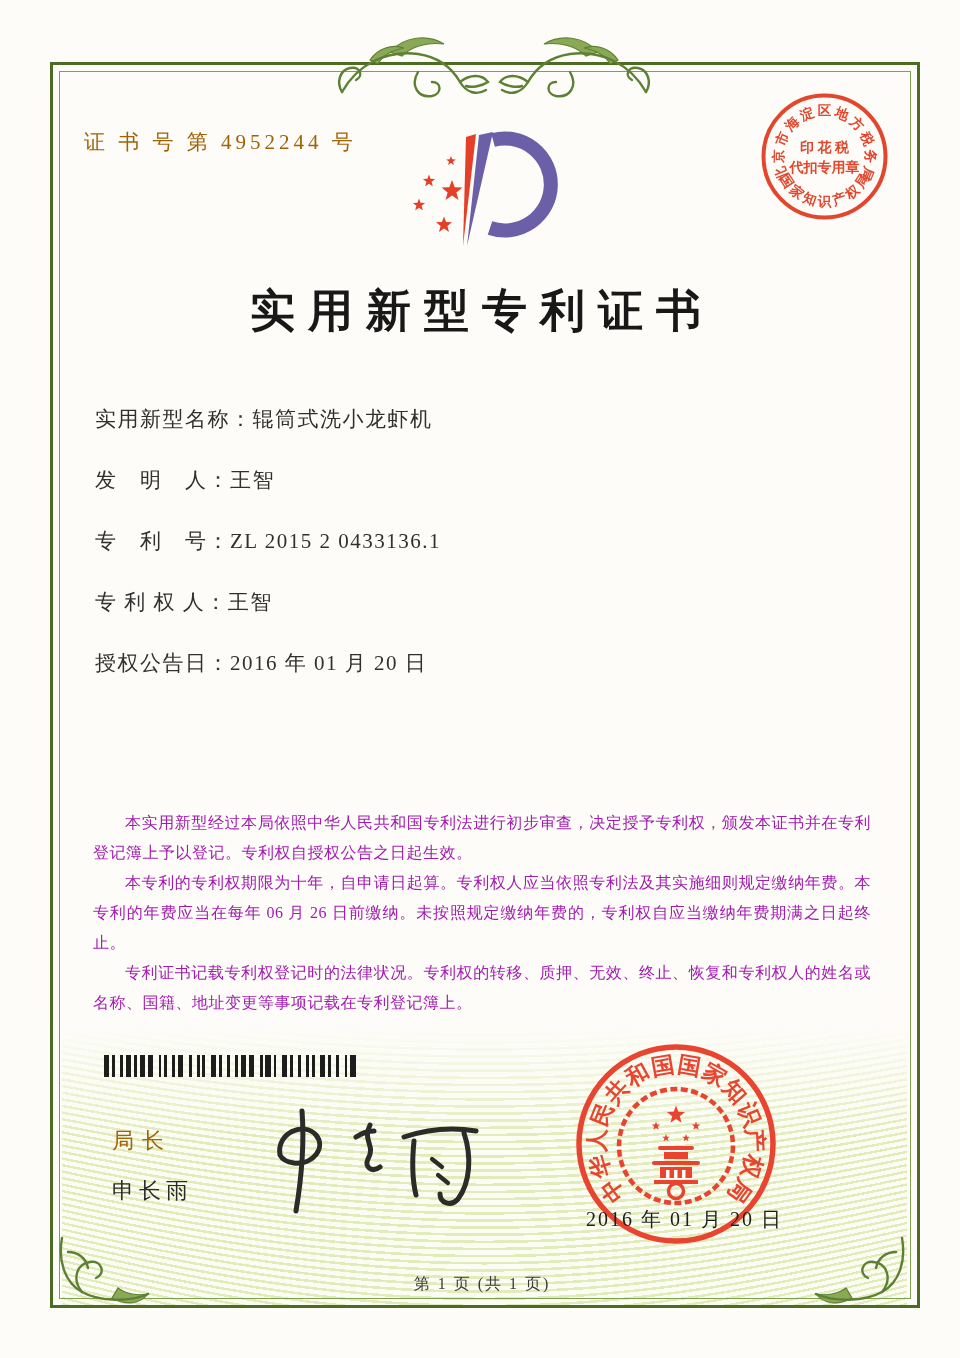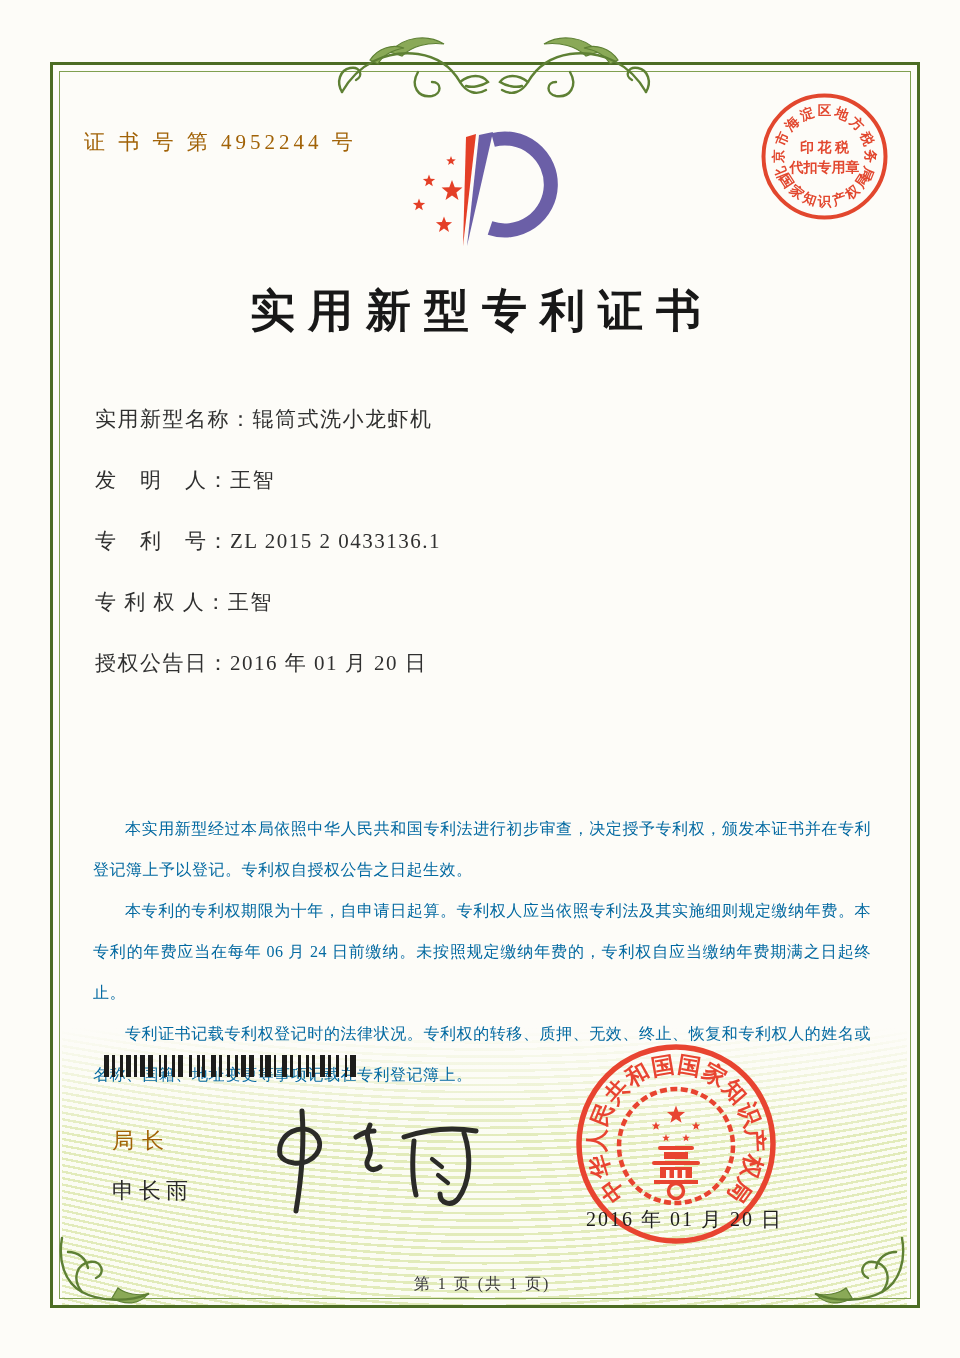--- a/index.html
+++ b/index.html
@@ -24,22 +24,22 @@
     content:"";position:absolute;left:0;top:0;right:0;height:110px;
     background:linear-gradient(to bottom,#fdfcf8 0%,rgba(253,252,248,0) 100%);
   }
   
   .cert-no{left:84px;top:128px;font-size:21px;letter-spacing:4px;color:#a16207;z-index:2;}
   .title{left:50px;top:281px;width:864px;text-align:center;font-size:45px;font-weight:700;
          letter-spacing:13px;color:#181818;z-index:2;}
   .fields{left:95px;top:404px;width:770px;z-index:2;display:flex;flex-direction:column;gap:31px;}
   .field-row{font-size:21px;letter-spacing:1.5px;color:#303030;line-height:30px;white-space:pre;}
   .bodytext{left:93px;top:808px;width:778px;z-index:2;}
-  .bodytext p{margin:0;font-size:16px;line-height:41px;text-align:justify;
-              text-indent:2em;color:#0369a1;letter-spacing:.5px;}
+  .bodytext p{margin:0;font-size:16px;line-height:30px;text-align:justify;
+              text-indent:2em;color:#a21caf;letter-spacing:.5px;}
   .barcode{left:104px;top:1055px;width:252px;height:22px;z-index:2;display:flex;}
   .barcode .bar{height:100%;}
   .officer{left:112px;top:1126px;z-index:3;font-family:"Liberation Sans","DejaVu Sans",sans-serif;}
   .officer .otitle{font-size:22px;letter-spacing:8px;color:#a16207;}
   .officer .oname{font-size:22px;letter-spacing:5px;color:#2a2a2a;margin-top:20px;}
   .signature{left:252px;top:1103px;z-index:3;}
   .seal-svg{left:570px;top:1038px;z-index:2;}
   .seal-date{left:586px;top:1206px;z-index:3;font-size:20px;letter-spacing:2px;color:#1d1d1d;white-space:pre;}
   .footer{left:50px;top:1274px;width:864px;text-align:center;font-size:16px;
           letter-spacing:2px;color:#3a3a3a;z-index:2;white-space:pre;}
@@ -141,21 +141,21 @@
 <div class="abs fields">
   <div class="field-row">实用新型名称：辊筒式洗小龙虾机</div>
   <div class="field-row">发　明　人：王智</div>
   <div class="field-row">专　利　号：ZL 2015 2 0433136.1</div>
   <div class="field-row">专 利 权 人：王智</div>
   <div class="field-row">授权公告日：2016 年 01 月 20 日</div>
 </div>
 
 <div class="abs bodytext">
   <p>本实用新型经过本局依照中华人民共和国专利法进行初步审查，决定授予专利权，颁发本证书并在专利登记簿上予以登记。专利权自授权公告之日起生效。</p>
-  <p>本专利的专利权期限为十年，自申请日起算。专利权人应当依照专利法及其实施细则规定缴纳年费。本专利的年费应当在每年 06 月 24 日前缴纳。未按照规定缴纳年费的，专利权自应当缴纳年费期满之日起终止。</p>
+  <p>本专利的专利权期限为十年，自申请日起算。专利权人应当依照专利法及其实施细则规定缴纳年费。本专利的年费应当在每年 06 月 26 日前缴纳。未按照规定缴纳年费的，专利权自应当缴纳年费期满之日起终止。</p>
   <p>专利证书记载专利权登记时的法律状况。专利权的转移、质押、无效、终止、恢复和专利权人的姓名或名称、国籍、地址变更等事项记载在专利登记簿上。</p>
 </div>
 
 <div class="abs barcode">
     <div class="bar" style="width: 5.48px; background: rgb(29, 29, 27);"></div>
     <div class="bar" style="width: 2.74px; background: transparent;"></div>
     <div class="bar" style="width: 2.74px; background: rgb(29, 29, 27);"></div>
     <div class="bar" style="width: 5.48px; background: transparent;"></div>
     <div class="bar" style="width: 2.74px; background: rgb(29, 29, 27);"></div>
     <div class="bar" style="width: 2.74px; background: transparent;"></div>

